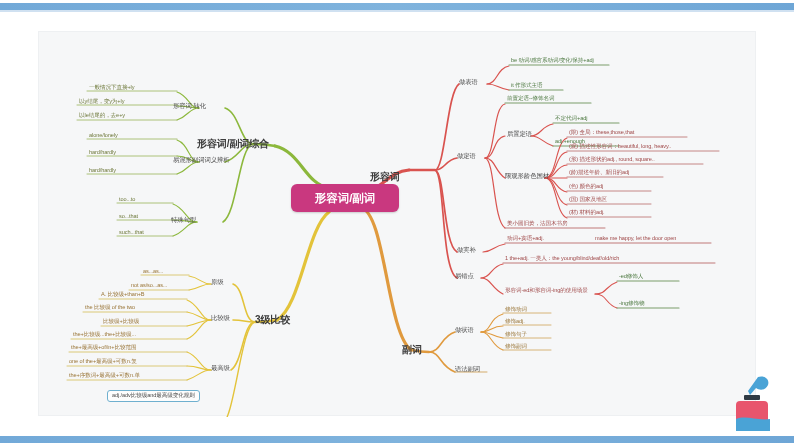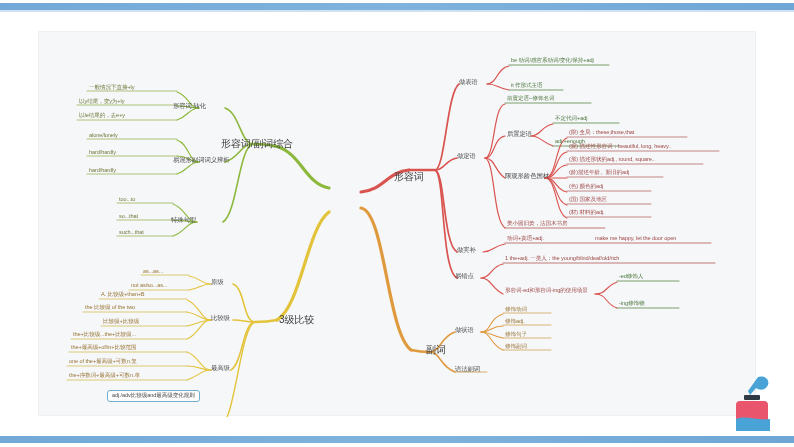--- a/index.html
+++ b/index.html
@@ -55,21 +55,21 @@
     background: #c9387f;
     border-radius: 6px;
     box-shadow: 0 1px 2px rgba(0,0,0,.18);
     display: flex; align-items: center; justify-content: center;
     color: #ffffff;
     font-size: 11.5px;
     font-weight: bold;
   }
 
   
-  .l1 { font-size: 10px; font-weight: normal; color: #3b3b3b; margin-left: 24px; }
+  .l1 { font-size: 10px; font-weight: bold; color: #3b3b3b; }
   
   .l2 { font-size: 6.4px; color: #4a4a4a; }
   
   .leaf { font-size: 5.6px; color: #555; }
   .leaf-green { color: #4e7a42; }
   .leaf-red   { color: #a04a4a; }
   .leaf-olive { color: #6f7a3c; }
   .leaf-orange{ color: #9a7638; }
 
   .boxed {
@@ -226,20 +226,23 @@
 
         <path d="M158 190 C148 190 146 176 134 172" stroke="#8cb83c" stroke-width="1.1"></path>
         <path d="M158 190 C148 190 148 188 134 188" stroke="#8cb83c" stroke-width="1.1"></path>
         <path d="M158 190 C148 190 146 200 134 204" stroke="#8cb83c" stroke-width="1.1"></path>
         <line x1="134" y1="171" x2="78" y2="171" stroke="#a4bb6c" stroke-width="0.9"></line>
         <line x1="134" y1="188" x2="78" y2="188" stroke="#a4bb6c" stroke-width="0.9"></line>
         <line x1="134" y1="204" x2="78" y2="204" stroke="#a4bb6c" stroke-width="0.9"></line>
       </g>
     </svg>
 
+    <div class="root">
+      <span>形容词/副词</span>
+    </div>
 
     <div class="nd l1" style="left:331px; top:140px;">
       <span class="lbl-txt">形容词</span>
     </div>
 
     <div class="nd l2" style="left:420px; top:47px;">
       <span class="lbl-txt">做表语</span>
     </div>
     <div class="nd leaf leaf-green" style="left:472px; top:26px;">
       <span class="lbl-txt">be 动词/感官系动词/变化/保持+adj</span>

